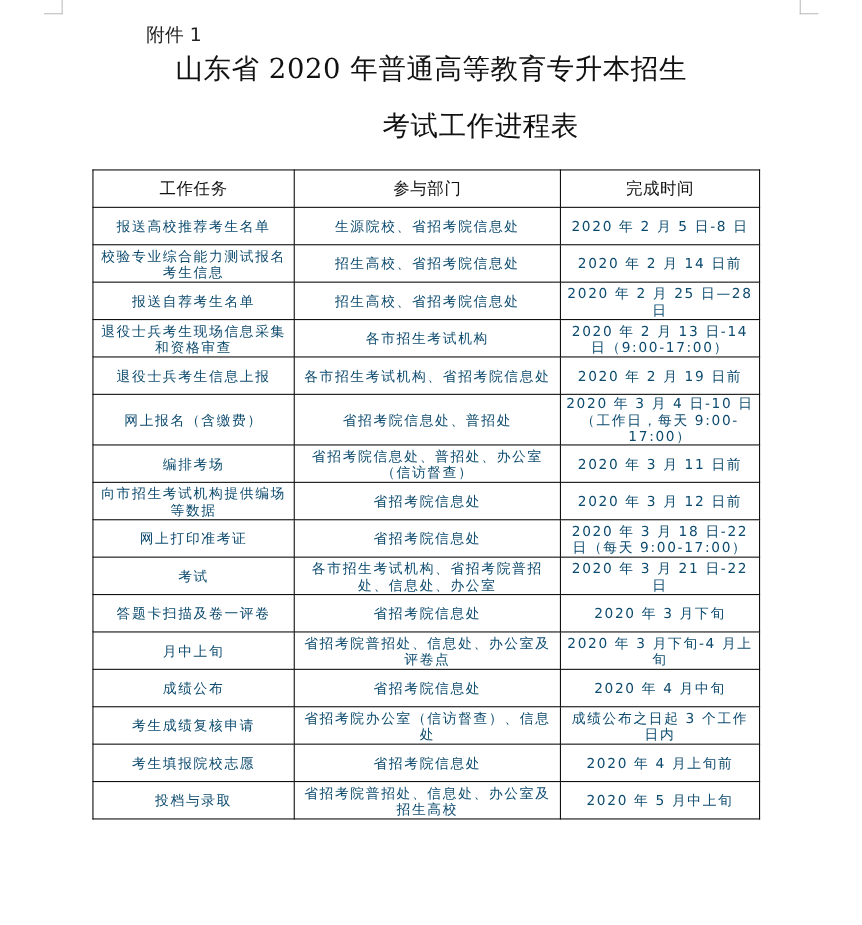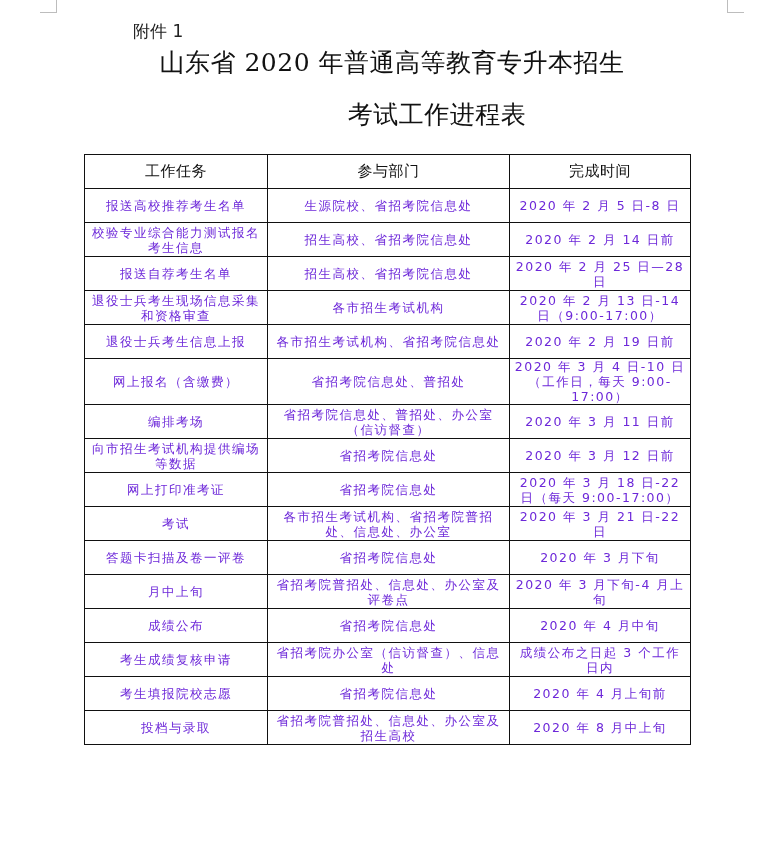--- a/index.html
+++ b/index.html
@@ -9,21 +9,21 @@
   .corner-tl { left: 40px; top: 0; width: 16px; height: 12px; border-width: 0 1px 1px 0; }
   .corner-tr { left: 727px; top: 0; width: 16px; height: 12px; border-width: 0 0 1px 1px; }
   .attach { position: absolute; left: 85px; top: 20px; font-size: 17px; color: #222; margin-left: 48px; }
   .title { position: absolute; left: 0; width: 784px; text-align: center; font-size: 25px;
            font-family: "DejaVu Serif", serif; color: #111; letter-spacing: 0.5px; }
   .title1 { top: 46px; }
   .title2 { top: 98px; margin-left: 45px; }
   table.sched { position: absolute; left: 84px; top: 154px; width: 606px; border-collapse: collapse;
                 table-layout: fixed; }
   table.sched td, table.sched th { border: 1.5px solid #111; text-align: center; vertical-align: middle;
-                padding: 0 3px; font-size: 12.5px; line-height: 15px; color: #6d28d9;
+                padding: 0 3px; font-size: 12.5px; line-height: 15px; color: #0c4a6e;
                 letter-spacing: 1.5px; }
   table.sched th { font-weight: normal; font-size: 15px; color: #111; height: 33px; letter-spacing: 0.5px; }
   table.sched td { height: 33px; }
   col.c1 { width: 183px; } col.c2 { width: 242px; } col.c3 { width: 181px; }
   td.time { letter-spacing: 0.5px; }
 </style>
 </head>
 <body>
 
 <div class="corner corner-tl"></div>
@@ -118,16 +118,16 @@
         <td class="time">成绩公布之日起 3 个工作日内</td>
       </tr>
     <tr>
         <td>考生填报院校志愿</td>
         <td>省招考院信息处</td>
         <td class="time">2020 年 4 月上旬前</td>
       </tr>
     <tr>
         <td>投档与录取</td>
         <td>省招考院普招处、信息处、办公室及招生高校</td>
-        <td class="time">2020 年 8 月中上旬</td>
+        <td class="time">2020 年 5 月中上旬</td>
       </tr>
   </tbody>
 </table>
 
 </body></html>

